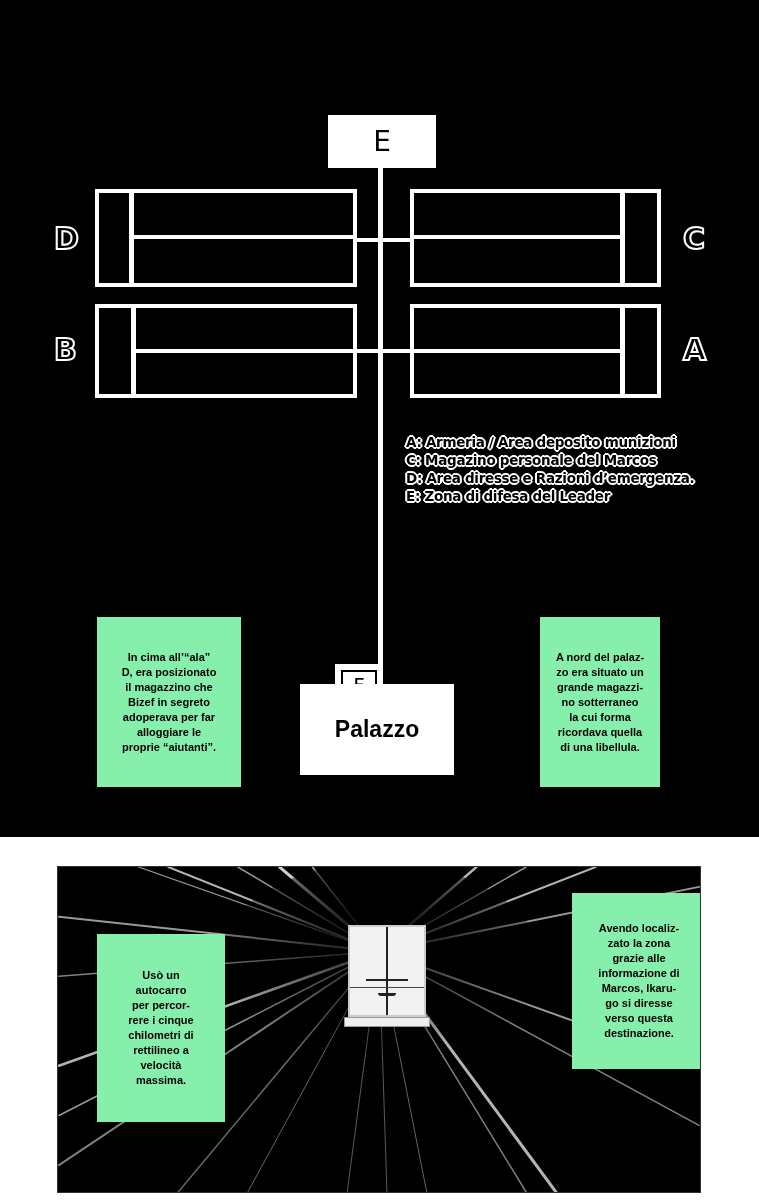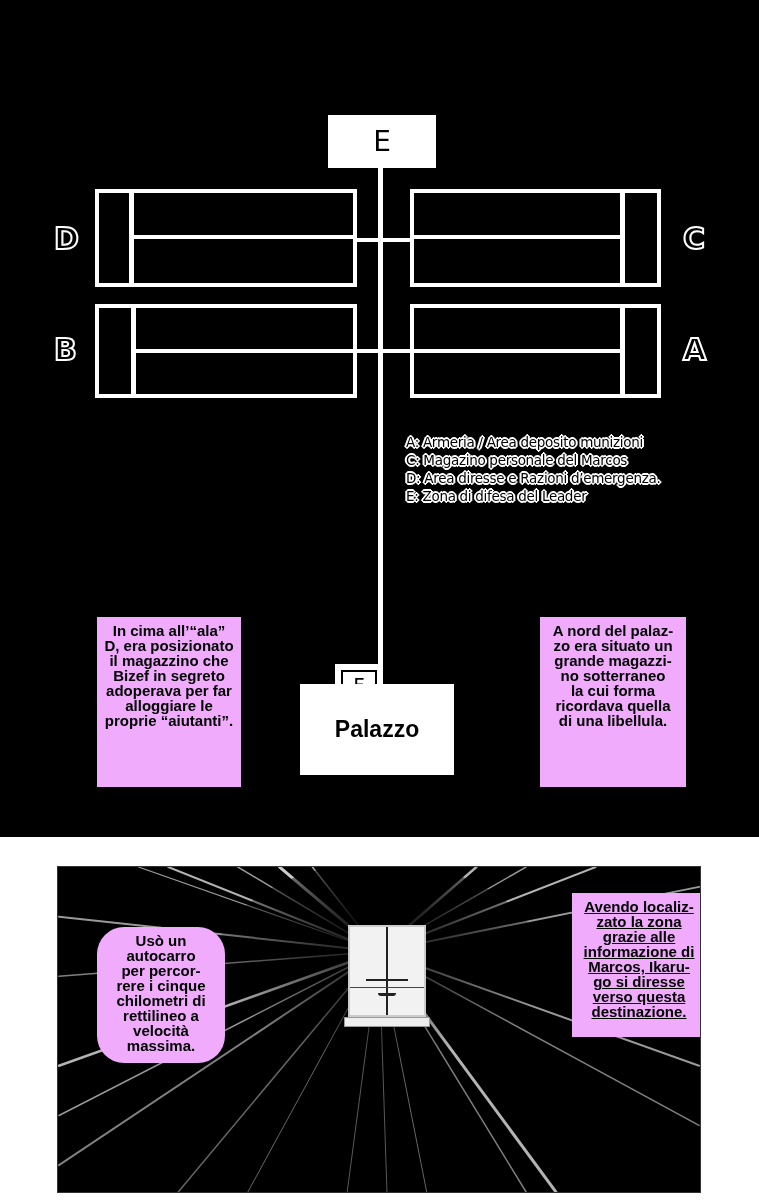--- a/index.html
+++ b/index.html
@@ -2,23 +2,23 @@
 <html><head>
 <meta charset="utf-8">
 <style>
   html, body { margin:0; padding:0; }
   body { width:759px; height:1200px; background:#ffffff; position:relative; overflow:hidden; font-family:"Liberation Sans", sans-serif; }
   .abs { position:absolute; box-sizing:border-box; }
   #top-panel { left:0; top:0; width:759px; height:837px; background:#000; }
   .wing { border:4px solid #fff; }
   .outline-letter { color:#000; font-family:"DejaVu Sans", sans-serif; font-weight:bold; font-size:30px; -webkit-text-stroke:2px #fff; text-shadow:0 0 1px #fff; }
   .label-box { background:#fff; color:#000; text-align:center; }
-  .legend { left:406px; top:433px; width:345px; font-family:"DejaVu Sans", sans-serif; font-weight:normal; font-size:13.5px; line-height:18px; color:#000; letter-spacing:-0.3px;
+  .legend { left:406px; top:433px; width:345px; font-family:"DejaVu Sans", sans-serif; font-weight:bold; font-size:13.5px; line-height:18px; color:#000; letter-spacing:-0.3px;
     text-shadow: 1px 0 0 #fff, -1px 0 0 #fff, 0 1px 0 #fff, 0 -1px 0 #fff, 1px 1px 0 #fff, -1px -1px 0 #fff, 1px -1px 0 #fff, -1px 1px 0 #fff, 2px 0 0 #fff, -2px 0 0 #fff, 0 2px 0 #fff, 0 -2px 0 #fff; }
-  .caption { background:#f0abfc; color:#000; display:flex; justify-content:center; text-align:center; font-weight:bold; font-size:15px; line-height:15px; padding:6px; }
+  .caption { background:#86efac; color:#000; display:flex; align-items:center; justify-content:center; text-align:center; font-weight:bold; font-size:11px; line-height:15px; padding:6px; }
   .caption span { white-space:pre-line; }
   #bottom-panel { left:57px; top:866px; width:644px; height:327px; background:#000; overflow:hidden; border:1px solid #333; }
   .rays { position:absolute; left:0; top:0; width:100%; height:100%; }
 </style>
 </head>
 <body>
 
 <div id="top-panel" class="abs">
 
   <div class="abs label-box" style="left:328px;top:115px;width:108px;height:53px;font-size:28px;line-height:53px;font-family:'DejaVu Sans',sans-serif;">
@@ -75,21 +75,21 @@
 
   <div class="abs caption" style="left:97px;top:617px;width:144px;height:170px;">
     <span>In cima all’“ala”
 D, era posizionato
 il magazzino che
 Bizef in segreto
 adoperava per far
 alloggiare le
 proprie “aiutanti”.</span>
   </div>
-  <div class="abs caption" style="left:540px;top:617px;width:146px;height:170px;">
+  <div class="abs caption" style="left:540px;top:617px;width:120px;height:170px;">
     <span>A nord del palaz-
 zo era situato un
 grande magazzi-
 no sotterraneo
 la cui forma
 ricordava quella
 di una libellula.</span>
   </div>
 </div>
 
@@ -131,31 +131,31 @@
   </svg>
 
   <div class="abs" style="left:290px;top:58px;width:78px;height:92px;border:2px solid #ccc;background:#f2f2f2;">
     <div class="abs" style="left:36px;top:0;width:2px;height:88px;background:#222;"></div>
     <div class="abs" style="left:0;top:60px;width:74px;height:1px;background:#444;"></div>
     <div class="abs" style="left:16px;top:52px;width:42px;height:2px;background:#222;"></div>
     <div class="abs" style="left:28px;top:66px;width:18px;height:3px;background:#222;border-radius:0 0 6px 6px;"></div>
   </div>
   <div class="abs" style="left:286px;top:150px;width:86px;height:10px;background:#eee;border:1px solid #999;"></div>
 
-  <div class="abs caption" style="left:39px;top:60px;width:128px;height:136px;border-radius:27px;">
+  <div class="abs caption" style="left:39px;top:67px;width:128px;height:188px;">
     <span>Usò un
 autocarro
 per percor-
 rere i cinque
 chilometri di
 rettilineo a
 velocità
 massima.</span>
   </div>
-  <div class="abs caption" style="left:514px;top:26px;width:134px;height:144px;text-decoration:underline;">
+  <div class="abs caption" style="left:514px;top:26px;width:134px;height:176px;">
     <span>Avendo localiz-
 zato la zona
 grazie alle
 informazione di
 Marcos, Ikaru-
 go si diresse
 verso questa
 destinazione.</span>
   </div>
 </div>

